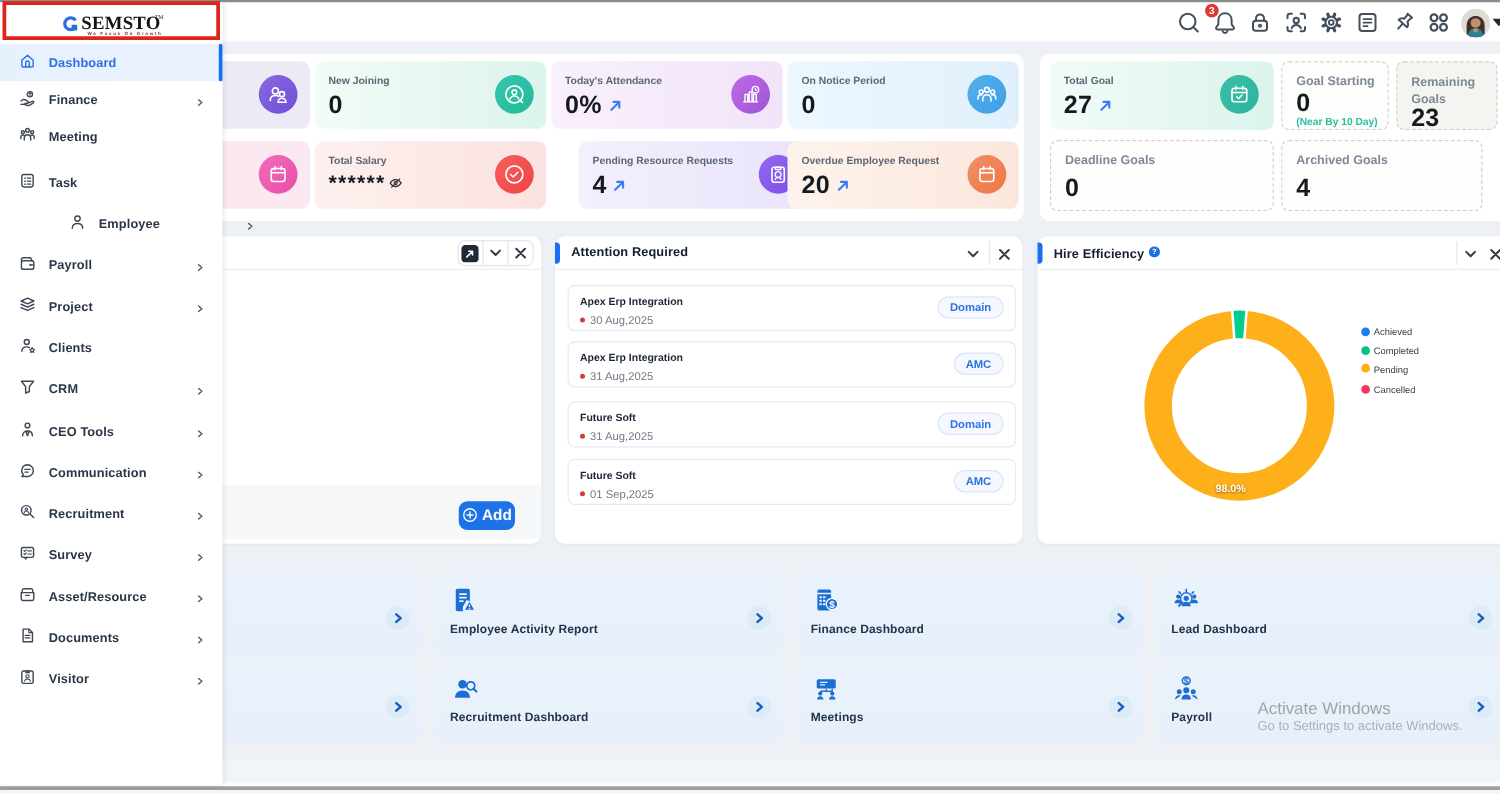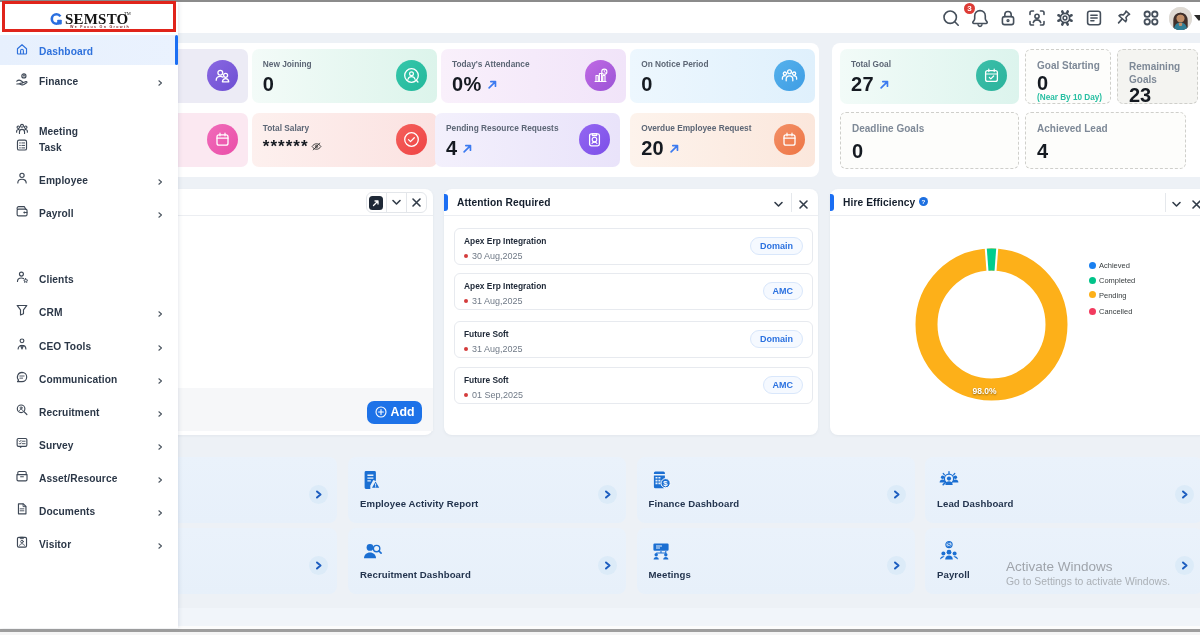--- a/index.html
+++ b/index.html
@@ -193,21 +193,21 @@
               <path d="M2.2 10 L9.8 2"></path>
             </svg>
           </div>
           <div class="scirc" style="background:linear-gradient(135deg,#f4605c,#ef4444);">
             <svg width="19" height="19" viewBox="0 0 19 19" stroke="#fff" stroke-width="1.3" stroke-linecap="round" stroke-linejoin="round" fill="none">
               <circle cx="9.5" cy="9.5" r="6.8"></circle>
               <path d="M6.5 9.6 l2 2 3.8-3.8"></path>
             </svg>
           </div>
         </div>
-        <div class="scard" style="left:377px;top:69.5px;background:linear-gradient(90deg,#f3f0fc,#e9e3fa);">
+        <div class="scard" style="left:405px;top:69.5px;background:linear-gradient(90deg,#f3f0fc,#e9e3fa);">
           <div class="slabel">Pending Resource Requests</div>
           <div class="sval" style="display:flex;align-items:center;">4<svg width="11" height="11" viewBox="0 0 13 13" style="margin-left:5px" fill="none" stroke="#3c7bf0" stroke-width="2" stroke-linecap="round" stroke-linejoin="round">
               <path d="M2.5 10.5 L10 3 M4.5 3 H10 V8.5"></path>
             </svg></div>
           <div class="scirc" style="background:linear-gradient(135deg,#9467f2,#7c4fe8);">
             <svg width="19" height="19" viewBox="0 0 19 19" stroke="#fff" stroke-width="1.3" stroke-linecap="round" stroke-linejoin="round" fill="none">
               <rect x="4.6" y="3.8" width="9.8" height="12" rx="1.8"></rect>
               <path d="M7.3 3.8 h4.4 v1.8 h-4.4 Z" stroke-width="1.1"></path>
               <circle cx="9.5" cy="9.6" r="2.3" stroke-width="1.1"></circle>
               <path d="M7 13.6 c.5-1 1.4-1.5 2.5-1.5 s2 .5 2.5 1.5" stroke-width="1.1"></path>
@@ -248,21 +248,21 @@
         </div>
         <div class="dash" style="left:285px;top:6px;width:81px;height:55px;background:#f4f4f1;">
           <div class="dlabel" style="line-height:13px;">Remaining<br>Goals</div>
           <div class="dval" style="top:34px;">23</div>
         </div>
         <div class="dash" style="left:8px;top:69px;width:179px;height:57px;">
           <div class="dlabel" style="top:10px;">Deadline Goals</div>
           <div class="dval" style="top:27px;">0</div>
         </div>
         <div class="dash" style="left:193px;top:69px;width:161px;height:57px;">
-          <div class="dlabel" style="top:10px;">Achieved Lead</div>
+          <div class="dlabel" style="top:10px;">Archived Goals</div>
           <div class="dval" style="top:27px;">4</div>
         </div>
       </div>
       <div class="card" style="left:58px;top:189px;width:375px;height:246px;">
         <div class="chead"></div>
         <div style="position:absolute;left:0px;top:199px;width:375px;height:43px;background:#f6f7f9;"></div>
         <div style="position:absolute;left:308px;top:3px;width:60.5px;height:21px;border:1px solid #e3e6ea;border-radius:6px;display:flex;">
           <div style="flex:1;display:flex;align-items:center;justify-content:center;border-right:1px solid #e3e6ea;">
             <svg width="14" height="14" viewBox="0 0 14 14">
               <rect width="14" height="14" rx="3.5" fill="#1f2937"></rect>
@@ -273,21 +273,21 @@
             <svg width="11" height="11" viewBox="0 0 11 11" fill="none" stroke="#323c49" stroke-width="1.6" stroke-linecap="round" stroke-linejoin="round">
               <path d="M2 3.5 L5.5 7 L9 3.5"></path>
             </svg>
           </div>
           <div style="flex:1;display:flex;align-items:center;justify-content:center;">
             <svg width="11" height="11" viewBox="0 0 11 11" fill="none" stroke="#323c49" stroke-width="1.6" stroke-linecap="round">
               <path d="M2 2 L9 9 M9 2 L2 9"></path>
             </svg>
           </div>
         </div>
-        <div style="position:absolute;left:309px;top:211.5px;width:55px;height:23px;background:#1d72e8;border-radius:7px;display:flex;align-items:center;justify-content:center;color:#fff;font-size:12.3px;font-weight:bold;"><svg width="12" height="12" viewBox="0 0 12 12" fill="none" stroke="#fff" stroke-width="1.1" style="margin-right:4px">
+        <div style="position:absolute;left:309px;top:211.5px;width:45px;height:23px;background:#1d72e8;border-radius:7px;display:flex;align-items:center;justify-content:center;color:#fff;font-size:12.3px;font-weight:bold;"><svg width="12" height="12" viewBox="0 0 12 12" fill="none" stroke="#fff" stroke-width="1.1" style="margin-right:4px">
             <circle cx="6" cy="6" r="5"></circle>
             <path d="M6 3.6 V8.4 M3.6 6 H8.4" stroke-linecap="round"></path>
           </svg>Add</div>
       </div>
       <div class="card" style="left:444px;top:189px;width:374px;height:246px;">
         <div class="chead"></div>
         <div class="cbar"></div>
         <div class="ctitle">Attention Required</div>
         <div style="position:absolute;right:34px;top:7px;"><svg width="11" height="11" viewBox="0 0 11 11" fill="none" stroke="#323c49" stroke-width="1.6" stroke-linecap="round" stroke-linejoin="round">
             <path d="M2 3.5 L5.5 7 L9 3.5"></path>
@@ -496,37 +496,37 @@
         <span class="mico"><svg width="14" height="14" viewBox="0 0 17 17" fill="none" stroke="#3e4856" stroke-width="1.4" stroke-linecap="round" stroke-linejoin="round">
             <circle cx="10.8" cy="4.8" r="2.5"></circle>
             <path d="M10.2 4 h1.4 M10.9 3.3 v3" stroke-width="1"></path>
             <path d="M2.2 11.2 c1.5-1.6 3.4-1.7 5-.6 l1.8 1.2 c.8.5.6 1.5-.4 1.6 l-2.5.2 M8.9 13.4 l4.4-1.8 c1-.4 1.7.8.8 1.5 l-3.3 2.1 c-.9.5-2 .6-3 .2 l-2.5-.9 -3.1.1"></path>
           </svg></span>
         <span class="mtxt" style="">Finance</span>
         <span class="mchev"><svg width="6" height="6" viewBox="0 0 8 8" fill="none" stroke="#4a545f" stroke-width="1.4" stroke-linecap="round" stroke-linejoin="round">
             <path d="M2.5 1 L6 4 L2.5 7"></path>
           </svg></span>
       </div>
-      <div class="mitem" style="top:115px;">
+      <div class="mitem" style="top:94px;">
         <span class="mico"><svg width="14" height="14" viewBox="0 0 17 17" fill="none" stroke="#3e4856" stroke-width="1.4" stroke-linecap="round" stroke-linejoin="round">
             <circle cx="8.5" cy="4.6" r="1.8"></circle>
             <circle cx="4" cy="6.4" r="1.5"></circle>
             <circle cx="13" cy="6.4" r="1.5"></circle>
             <path d="M5.4 14 v-2 a3.1 3.1 0 0 1 6.2 0 v2 M2 12.5 v-1.3 a2 2 0 0 1 2.7-1.9 M15 12.5 v-1.3 a2 2 0 0 0 -2.7-1.9"></path>
           </svg></span>
         <span class="mtxt" style="">Meeting</span>
       </div>
       <div class="mitem" style="top:130.5px;">
         <span class="mico"><svg width="14" height="14" viewBox="0 0 17 17" fill="none" stroke="#3e4856" stroke-width="1.4" stroke-linecap="round" stroke-linejoin="round">
             <rect x="3" y="2.6" width="11" height="12" rx="2"></rect>
             <path d="M5.6 6 h.9 M8.3 6 h3.4 M5.6 9 h.9 M8.3 9 h3.4 M5.6 12 h.9 M8.3 12 h3.4" stroke-width="1.2"></path>
           </svg></span>
         <span class="mtxt" style="">Task</span>
       </div>
-      <div class="mitem" style="top:164px;">
+      <div class="mitem" style="top:164px;margin-left:40px;">
         <span class="mico"><svg width="14" height="14" viewBox="0 0 17 17" fill="none" stroke="#3e4856" stroke-width="1.4" stroke-linecap="round" stroke-linejoin="round">
             <circle cx="8.5" cy="5.3" r="2.6"></circle>
             <path d="M3.4 14.6 c0-2.9 2.3-4.6 5.1-4.6 s5.1 1.7 5.1 4.6"></path>
           </svg></span>
         <span class="mtxt" style="">Employee</span>
         <span class="mchev"><svg width="6" height="6" viewBox="0 0 8 8" fill="none" stroke="#4a545f" stroke-width="1.4" stroke-linecap="round" stroke-linejoin="round">
             <path d="M2.5 1 L6 4 L2.5 7"></path>
           </svg></span>
       </div>
       <div class="mitem" style="top:197px;">
@@ -534,20 +534,30 @@
             <path d="M2.6 6.2 V5 a1.8 1.8 0 0 1 1.8 -1.8 h7 l1.5 3"></path>
             <rect x="2.6" y="6.2" width="12" height="8.3" rx="1.8"></rect>
             <path d="M11 10.3 h3.6" stroke-width="1.2"></path>
             <circle cx="11.4" cy="10.3" r=".4"></circle>
           </svg></span>
         <span class="mtxt" style="">Payroll</span>
         <span class="mchev"><svg width="6" height="6" viewBox="0 0 8 8" fill="none" stroke="#4a545f" stroke-width="1.4" stroke-linecap="round" stroke-linejoin="round">
             <path d="M2.5 1 L6 4 L2.5 7"></path>
           </svg></span>
       </div>
+      <div class="mitem" style="top:230px;">
+        <span class="mico"><svg width="14" height="14" viewBox="0 0 17 17" fill="none" stroke="#3e4856" stroke-width="1.4" stroke-linecap="round" stroke-linejoin="round">
+            <path d="M8.5 2.4 L14.7 5.2 L8.5 8 L2.3 5.2 Z"></path>
+            <path d="M2.3 8.4 L8.5 11.2 L14.7 8.4 M2.3 11.6 L8.5 14.4 L14.7 11.6"></path>
+          </svg></span>
+        <span class="mtxt" style="">Project</span>
+        <span class="mchev"><svg width="6" height="6" viewBox="0 0 8 8" fill="none" stroke="#4a545f" stroke-width="1.4" stroke-linecap="round" stroke-linejoin="round">
+            <path d="M2.5 1 L6 4 L2.5 7"></path>
+          </svg></span>
+      </div>
       <div class="mitem" style="top:263px;">
         <span class="mico"><svg width="14" height="14" viewBox="0 0 17 17" fill="none" stroke="#3e4856" stroke-width="1.4" stroke-linecap="round" stroke-linejoin="round">
             <circle cx="7.8" cy="5" r="2.4"></circle>
             <path d="M3 14 c0-2.7 2.1-4.3 4.8-4.3 1 0 1.9.2 2.7.7"></path>
             <path d="M13 10.4 l.8 1.5 1.6.3 -1.2 1.2 .3 1.7 -1.5-.8 -1.5.8 .3-1.7 -1.2-1.2 1.6-.3 Z" stroke-width="1.1"></path>
           </svg></span>
         <span class="mtxt" style="">Clients</span>
       </div>
       <div class="mitem" style="top:296px;">
         <span class="mico"><svg width="14" height="14" viewBox="0 0 17 17" fill="none" stroke="#3e4856" stroke-width="1.4" stroke-linecap="round" stroke-linejoin="round">

